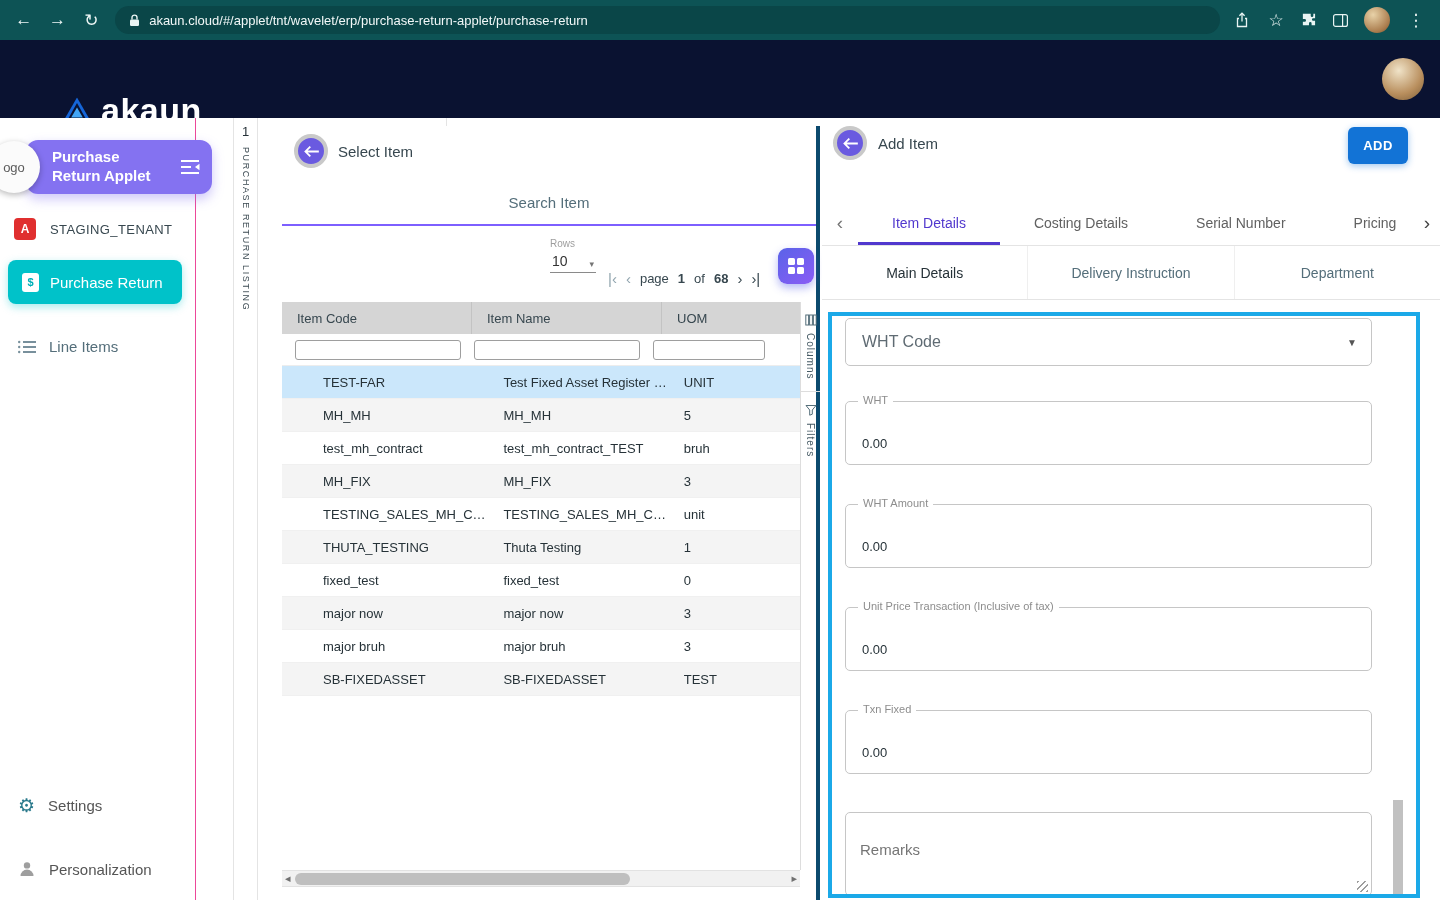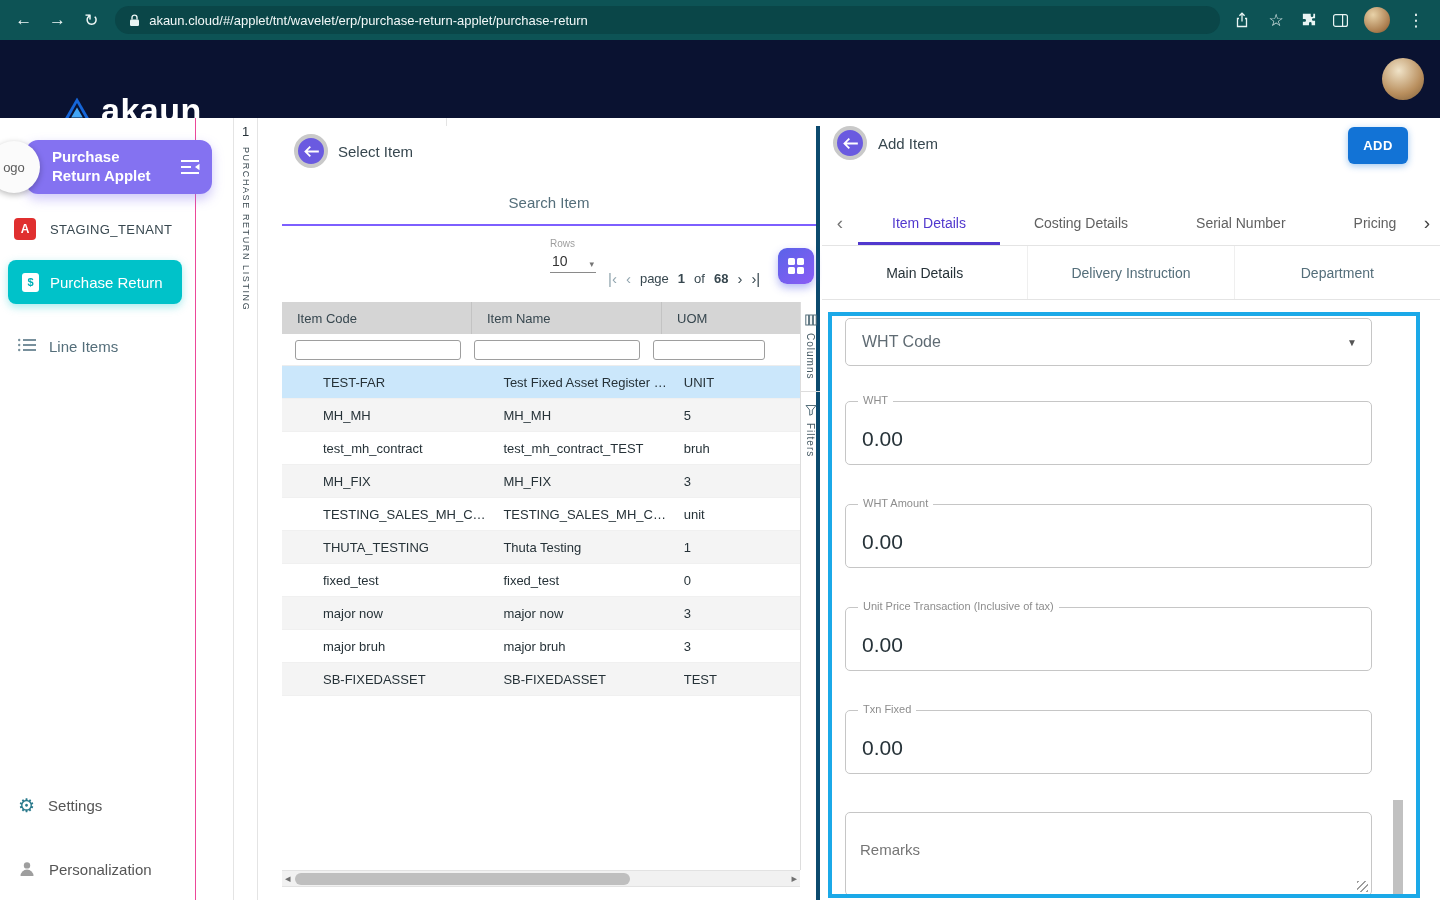--- a/index.html
+++ b/index.html
@@ -45,21 +45,21 @@
              font-size:13px; color:#5c5c5c; }
   .tenant-row { position:absolute; left:14px; top:100px; display:flex; align-items:center; gap:14px; }
   .pdf-ic { width:22px; height:22px; border-radius:4px; background:#e02f2f; color:#fff;
             display:flex; align-items:center; justify-content:center; font-size:12px; font-weight:bold; }
   .tenant-name { font-size:13px; color:#37474f; letter-spacing:.4px; }
   .pr-btn { position:absolute; left:8px; top:142px; width:174px; height:44px; background:#00c2c9;
             border-radius:8px; color:#fff; display:flex; align-items:center; gap:11px;
             padding-left:14px; font-size:15px; box-shadow:0 3px 8px rgba(0,194,201,.35); }
   .doc-ic { width:17px; height:19px; background:#fff; border-radius:3px; color:#00b0b8;
             display:flex; align-items:center; justify-content:center; font-size:11px; font-weight:bold; }
-  .line-items { position:absolute; left:18px; top:220px; display:flex; align-items:flex-start; gap:13px;
+  .line-items { position:absolute; left:18px; top:220px; display:flex; align-items:center; gap:13px;
             font-size:15px; color:#546e7a; }
   .side-foot { position:absolute; left:18px; display:flex; align-items:center; gap:13px;
             font-size:15px; color:#555; }
   .gear { font-size:19px; color:#2b7a8c; line-height:1; }
 
   
   .stepcol { position:absolute; top:0; width:24px; height:100%; background:#fff;
              border-left:1px solid #e4e4e4; display:flex; flex-direction:column; align-items:center; }
   .stepcol.c2 { border-right:1px solid #e4e4e4; }
   .step-num { margin-top:6px; font-size:13px; color:#263238; }
@@ -149,21 +149,21 @@
             color:#546e7a; border-right:1px solid #efefef; }
   .subtab:last-child { border-right:none; }
   .subtab.active { color:#263238; }
 
   .highlight { position:absolute; left:6px; top:194px; width:592px; height:586px;
                border:4px solid #1ba9e8; background:#fff; overflow:hidden; }
   .ofield { position:absolute; left:13px; width:527px; border:1px solid #c6c6c6;
             border-radius:5px; background:#fff; }
   .flabel { position:absolute; top:-8px; left:12px; background:#fff; padding:0 5px;
             font-size:11px; color:#8d8d8d; }
-  .fvalue { position:absolute; left:16px; bottom:13px; font-size:21px; color:#263238; }
+  .fvalue { position:absolute; left:16px; bottom:13px; font-size:13px; color:#263238; }
   .sel-label { position:absolute; left:16px; top:50%; transform:translateY(-50%);
             font-size:16px; color:#5f6b73; }
   .sel-caret { position:absolute; right:14px; top:50%; transform:translateY(-50%);
             font-size:10px; color:#555; }
   .remarks-label { position:absolute; left:14px; top:28px; font-size:15px; color:#757575; }
   .resize-grip { position:absolute; right:3px; bottom:3px; width:11px; height:11px;
             background:repeating-linear-gradient(315deg,#9e9e9e 0 1.5px,transparent 1.5px 4.5px); }
   .v-thumb { position:absolute; left:561px; top:484px; width:10px; height:94px; background:#c1c1c1; }
 
   svg { display:block; }

